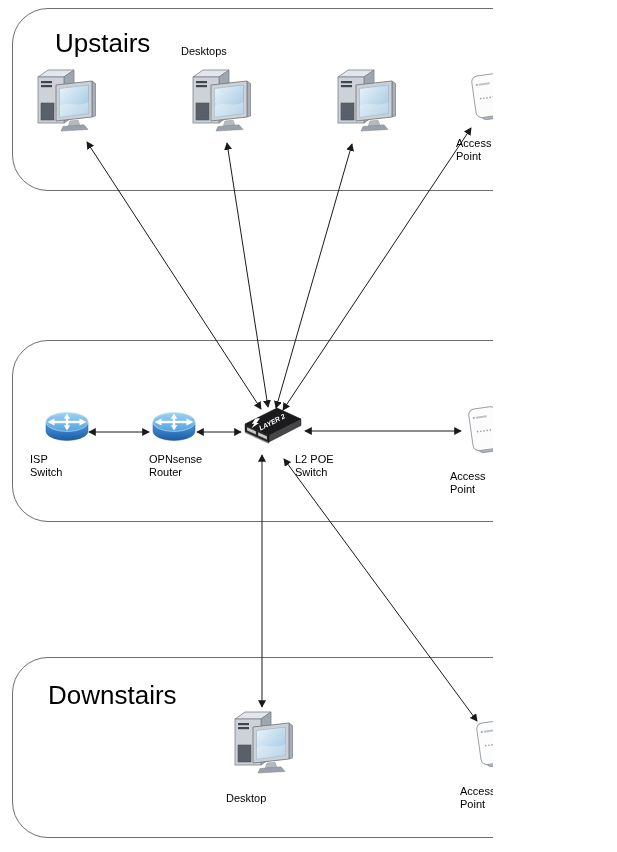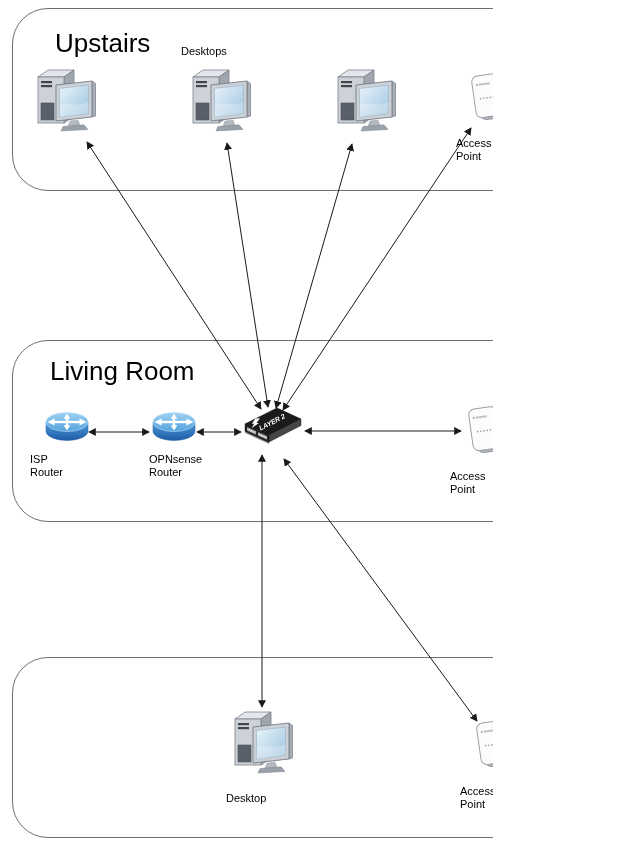--- a/index.html
+++ b/index.html
@@ -100,21 +100,21 @@
       <line x1="283" y1="410" x2="471" y2="128" marker-start="url(#arr)" marker-end="url(#arr)"></line>
       <line x1="89" y1="432" x2="149" y2="432" marker-start="url(#arr)" marker-end="url(#arr)"></line>
       <line x1="197" y1="432" x2="241" y2="432" marker-start="url(#arr)" marker-end="url(#arr)"></line>
       <line x1="305" y1="431" x2="461" y2="431" marker-start="url(#arr)" marker-end="url(#arr)"></line>
       <line x1="262" y1="455" x2="262" y2="707" marker-start="url(#arr)" marker-end="url(#arr)"></line>
       <line x1="284" y1="459" x2="477" y2="721" marker-start="url(#arr)" marker-end="url(#arr)"></line>
     </g>
   </svg>
 
   <div class="zone-title" style="left:55px;top:28px">Upstairs</div>
-  <div class="zone-title" style="left:50px;top:356px">Living Room</div>
+  <div class="zone-title" style="left:48px;top:680px">Downstairs</div>
 
   <svg class="icon" style="left:34px;top:67px" width="64" height="72" viewBox="0 0 64 72">
       <use href="#icon-desktop"></use>
     </svg>
   <svg class="icon" style="left:189px;top:67px" width="64" height="72" viewBox="0 0 64 72">
       <use href="#icon-desktop"></use>
     </svg>
   <svg class="icon" style="left:334px;top:67px" width="64" height="72" viewBox="0 0 64 72">
       <use href="#icon-desktop"></use>
     </svg>
@@ -142,23 +142,25 @@
     <polygon points="15,28.2 24,32.3 24,35.6 15,31.5" fill="#c9c9cb" stroke="#555" stroke-width="0.3"></polygon>
     <path d="M12.5,14.5 L8.8,19.8 L11.2,19.8 L8.6,24.2 L16,19 L13.5,19 L17,14.2 Z" fill="#ffffff"></path>
     <text transform="translate(17.5,26.5) rotate(-26.6)" font-size="6.8" font-style="italic" font-weight="bold" fill="#ffffff">LAYER 2</text>
   </svg>
 
   <svg class="icon" style="left:466px;top:404px" width="40" height="56" viewBox="0 0 40 56">
       <use href="#icon-ap"></use>
     </svg>
 
   <div class="node-label" style="left:30px;top:453px">ISP
-Router</div>
+Switch</div>
   <div class="node-label" style="left:149px;top:453px">OPNsense
 Router</div>
+  <div class="node-label" style="left:295px;top:453px">L2 POE
+Switch</div>
   <div class="node-label" style="left:450px;top:470px">Access
 Point</div>
 
   <svg class="icon" style="left:231px;top:709px" width="64" height="72" viewBox="0 0 64 72">
       <use href="#icon-desktop"></use>
     </svg>
   <svg class="icon" style="left:474px;top:718px" width="40" height="56" viewBox="0 0 40 56">
       <use href="#icon-ap"></use>
     </svg>
 

